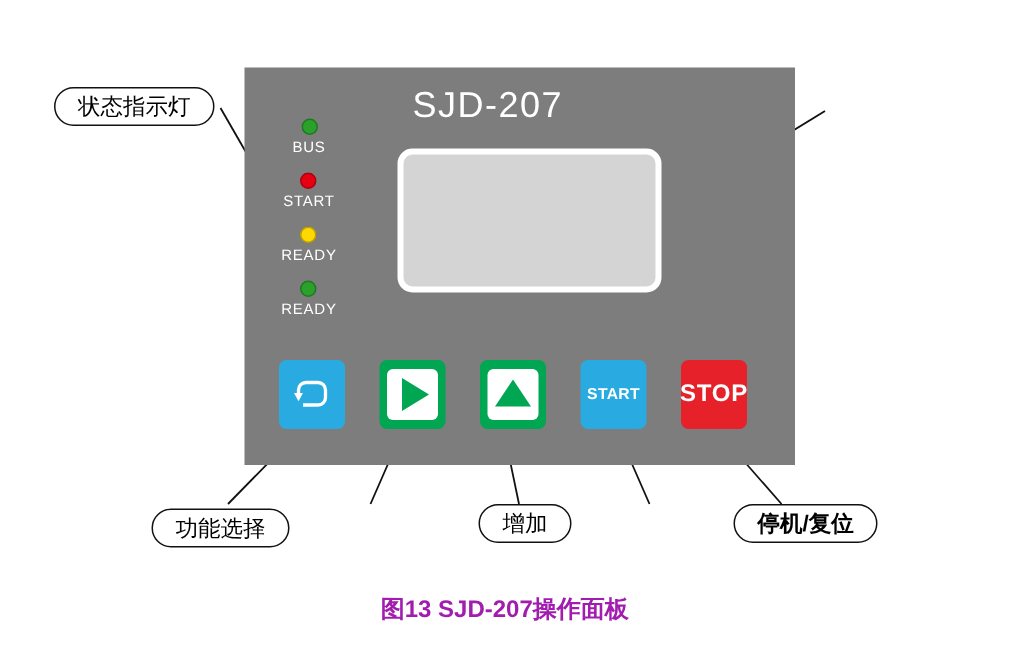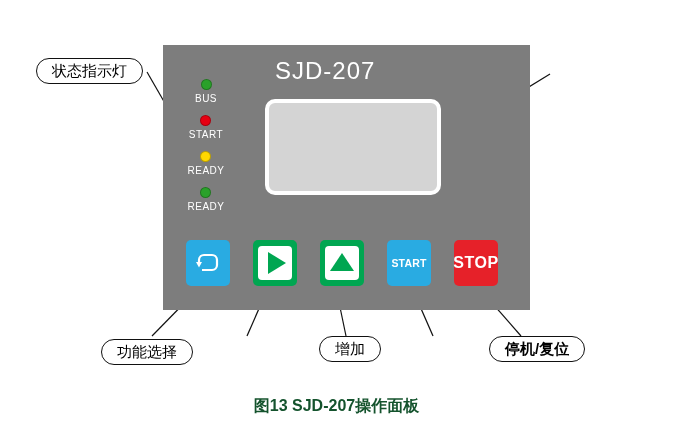--- a/index.html
+++ b/index.html
@@ -36,21 +36,21 @@
              height:26px; padding:0 15px; white-space:nowrap; }
   .co-status { left:36px;  top:58px; }
   .co-lcd    { left:549px; top:61px; min-width:88px; }
   .co-func   { left:101px; top:328px;margin-top:11px; }
   .co-shift  { left:216px; top:336px; }
   .co-incr   { left:319px; top:336px; }
   .co-start  { left:406px; top:336px; }
   .co-stop   { left:489px; top:336px;font-weight:bold; }
 
   .caption { position:absolute; left:0; right:0; top:396px; text-align:center;
-             font-size:16px; font-weight:bold; color:#14532d; }
+             font-size:16px; font-weight:bold; color:#a21caf; }
 </style>
 </head>
 <body>
 
 <div class="canvas">
 
   <svg class="connectors" viewBox="0 0 673 444" xmlns="http://www.w3.org/2000/svg">
     <line x1="147" y1="72" x2="200" y2="164" stroke="#111" stroke-width="1.2"></line>
     <line x1="550" y1="74" x2="431" y2="147" stroke="#111" stroke-width="1.2"></line>
     <line x1="152" y1="336" x2="199" y2="288" stroke="#111" stroke-width="1.2"></line>

